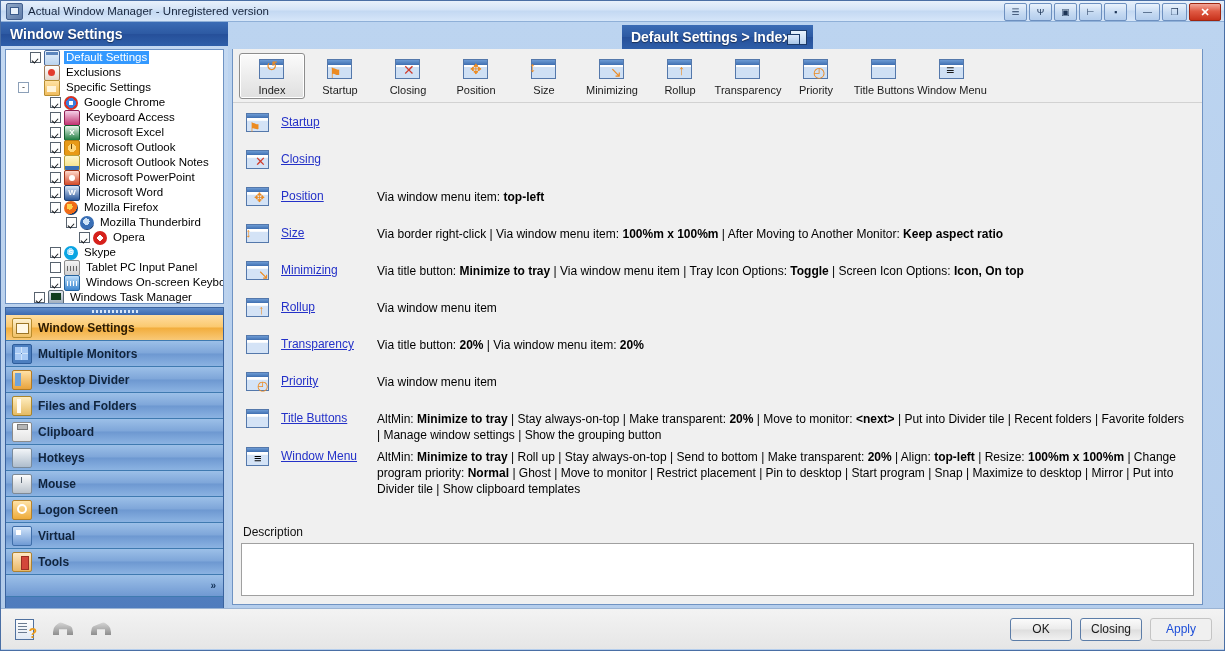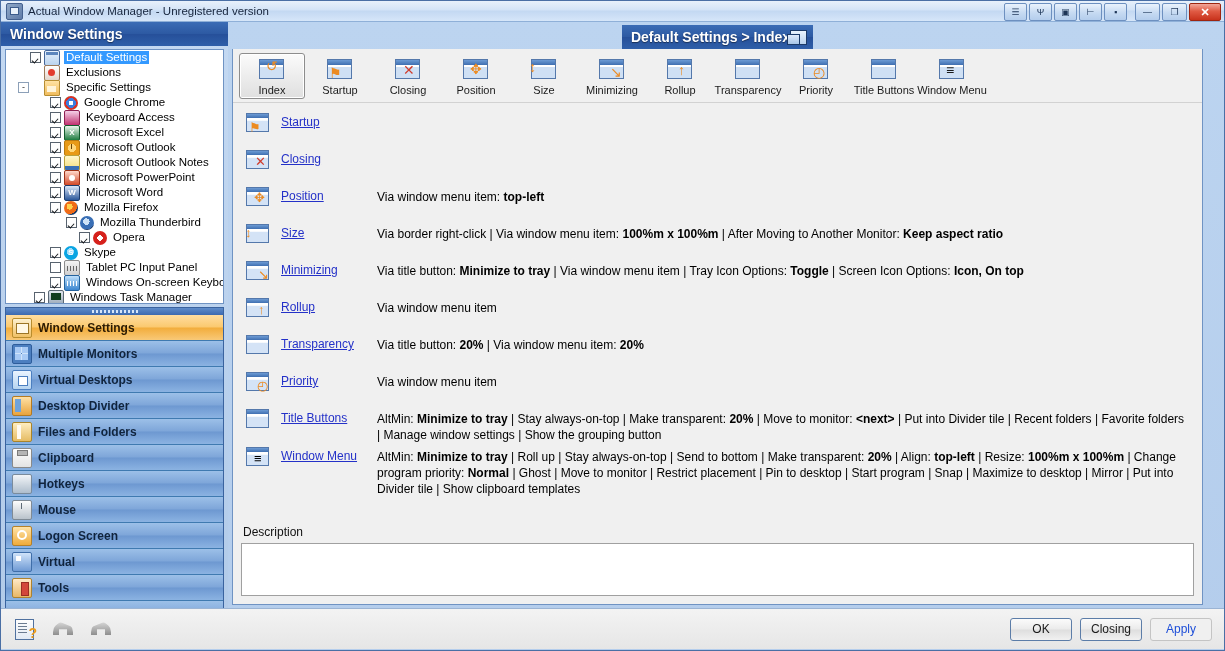--- a/index.html
+++ b/index.html
@@ -461,24 +461,20 @@
 
         <div class="navitem active">
             <div class="nic nic-ws"></div>
             <span>Window Settings</span>
           </div>
           <div class="navitem">
             <div class="nic nic-mm"></div>
             <span>Multiple Monitors</span>
           </div>
           <div class="navitem">
-            <div class="nic nic-vd"></div>
-            <span>Virtual Desktops</span>
-          </div>
-          <div class="navitem">
             <div class="nic nic-dd"></div>
             <span>Desktop Divider</span>
           </div>
           <div class="navitem">
             <div class="nic nic-ff"></div>
             <span>Files and Folders</span>
           </div>
           <div class="navitem">
             <div class="nic nic-cb"></div>
             <span>Clipboard</span>

